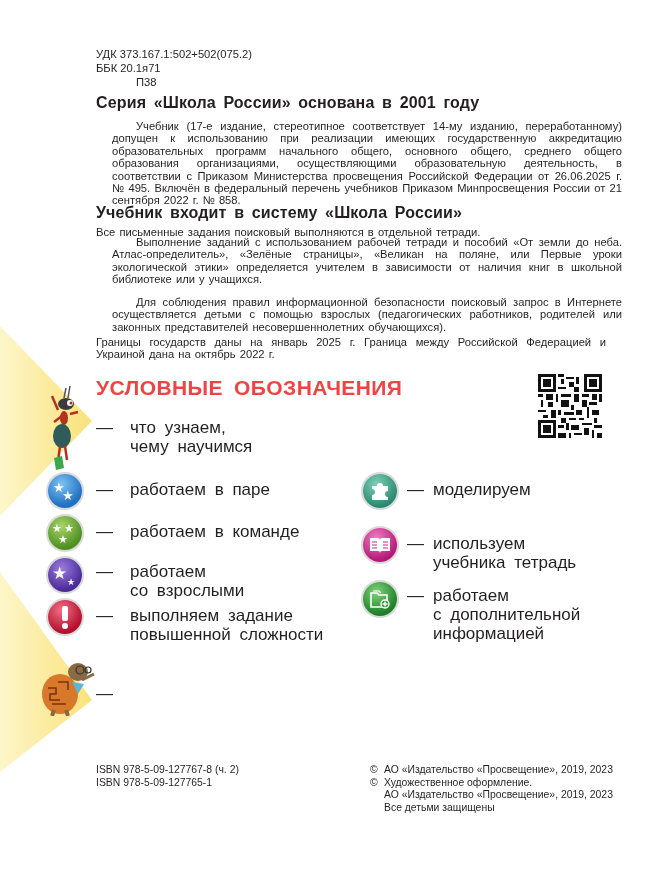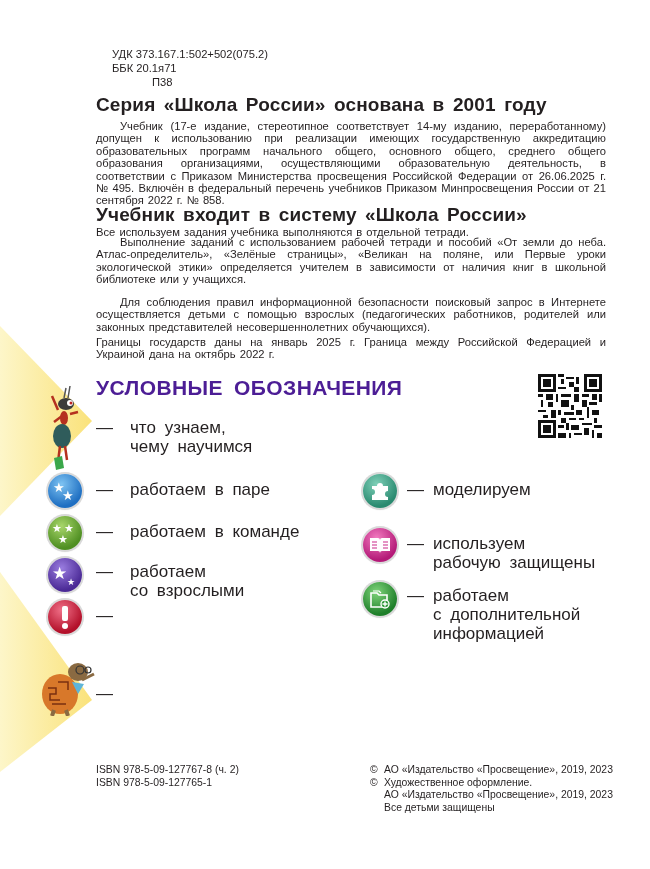--- a/index.html
+++ b/index.html
@@ -5,28 +5,28 @@
   html, body { margin: 0; padding: 0; }
   body {
     width: 650px; height: 869px; position: relative; overflow: hidden;
     background: #ffffff; color: #231f20;
     font-family: "Liberation Sans", sans-serif;
   }
   .tri { position: absolute; left: 0; }
   .abs { position: absolute; }
   .small { font-size: 11.2px; line-height: 12.4px; }
   .codes { left: 96px; top: 48px; }
-  .codes div { height: 14px; margin-left: 16px; }
+  .codes div { height: 14px; }
   .codes .indent { padding-left: 40px; }
-  .h-bold { font-weight: bold; font-size: 19px; letter-spacing: 0.15px; word-spacing: 3px; }
+  .h-bold { font-weight: bold; font-size: 16px; letter-spacing: 0.15px; word-spacing: 3px; }
   .para { text-align: justify; text-align-last: left; word-spacing: 1px; }
-  .para.ind { text-indent: 24px; }
+  .para.ind { text-indent: 24px; margin-left: 16px; }
   .ptext { left: 96px; width: 510px; }
   .legend-title {
-    left: 96px; top: 376px; font-weight: bold; font-size: 21px; color: #4c1d95;
+    left: 96px; top: 376px; font-weight: bold; font-size: 21px; color: #ef4444;
     letter-spacing: 0.4px; word-spacing: 5px;
   }
   .item { position: absolute; display: flex; align-items: flex-start; font-size: 17px; line-height: 19px; color: #231f20; }
   .item .dash { width: 34px; flex: none; }
   .item .lbl { word-spacing: 4px; }
   .icon-circle {
     position: absolute; width: 34px; height: 34px; border-radius: 50%;
     box-shadow: 0 0 0 2px #d9d9d9, 0 1px 2px rgba(0,0,0,0.3);
     display: flex; align-items: center; justify-content: center;
   }
@@ -64,21 +64,21 @@
   <div>ББК  20.1я71</div>
   <div class="indent">П38</div>
 </div>
 
 <div class="abs ptext h-bold" style="top:94px">Серия «Школа России» основана в 2001 году</div>
 
 <div class="abs ptext small para ind" style="top:120px">Учебник (17-е издание, стереотипное соответствует 14-му изданию, переработанному) допущен к использованию при реализации имеющих государственную аккредитацию образовательных программ начального общего, основного общего, среднего общего образования организациями, осуществляющими образовательную деятельность, в соответствии с Приказом Министерства просвещения Российской Федерации от 26.06.2025 г. № 495. Включён в федеральный перечень учебников Приказом Минпросвещения России от 21 сентября 2022 г. № 858.</div>
 
 <div class="abs ptext h-bold" style="top:204px">Учебник входит в систему «Школа России»</div>
 
-<div class="abs ptext small para" style="top:226px">Все используем задания учебника выполняются в отдельной тетради.</div>
+<div class="abs ptext small para" style="top:226px">Все письменные задания поисковый выполняются в отдельной тетради.</div>
 <div class="abs ptext small para ind" style="top:236px">Выполнение заданий с использованием рабочей тетради и пособий «От земли до неба. Атлас-определитель», «Зелёные страницы», «Великан на поляне, или Первые уроки экологической этики» определяется учителем в зависимости от наличия книг в школьной библиотеке или у учащихся.</div>
 <div class="abs ptext small para ind" style="top:296px">Для соблюдения правил информационной безопасности поисковый запрос в Интернете осуществляется детьми с помощью взрослых (педагогических работников, родителей или законных представителей несовершеннолетних обучающихся).</div>
 <div class="abs ptext small para" style="top:336px">Границы государств даны на январь 2025 г. Граница между Российской Федерацией и Украиной дана на октябрь 2022 г.</div>
 
 <div class="abs legend-title">УСЛОВНЫЕ ОБОЗНАЧЕНИЯ</div>
 
 <svg class="abs qr" viewBox="0 0 25 25" shape-rendering="crispEdges">
   <rect width="25" height="25" fill="#fff"></rect>
   <g fill="#111">
     <rect x="0" y="0" width="7" height="7"></rect>
@@ -189,20 +189,21 @@
 </div>
 
 <div class="icon-circle" style="left:48px; top:600px; background:radial-gradient(circle at 40% 30%, #f07088, #b3102a 70%)">
   <svg width="10" height="24" viewBox="0 0 10 24">
       <rect x="2" y="1" width="6" height="15" rx="2" fill="#fff"></rect>
       <circle cx="5" cy="21" r="3" fill="#fff"></circle>
     </svg>
 </div>
 <div class="item" style="left:96px; top:606px">
   <span class="dash">—</span>
+  <span class="lbl"><span>выполняем задание</span><br><span>повышенной сложности</span></span>
 </div>
 
 <svg class="abs" style="left:38px; top:658px" width="58" height="58" viewBox="0 0 58 58">
   <ellipse cx="22" cy="36" rx="18" ry="20" fill="#d8782a"></ellipse>
   <path d="M10 30 h8 v6 h-6 v6 h10 M20 24 h10 v8 M14 46 h14" stroke="#7a2f10" stroke-width="1.5" fill="none"></path>
   <ellipse cx="40" cy="14" rx="10" ry="9" fill="#8a6a42"></ellipse>
   <circle cx="42" cy="12" r="4" fill="none" stroke="#333" stroke-width="1.2"></circle>
   <circle cx="50" cy="12" r="3" fill="none" stroke="#333" stroke-width="1.2"></circle>
   <path d="M34 24 L46 26 L40 36 Z" fill="#5fb5d8"></path>
   <path d="M44 22 L56 16" stroke="#8a6a42" stroke-width="3"></path>
@@ -223,21 +224,21 @@
 </div>
 
 <div class="icon-circle" style="left:363px; top:528px; background:radial-gradient(circle at 40% 30%, #f27cc0, #b41a78 70%)">
   <svg width="22" height="18" viewBox="0 0 22 18">
       <path d="M1 2 h8 a2 2 0 0 1 2 2 v13 a2 2 0 0 0 -2 -2 h-8 z M21 2 h-8 a2 2 0 0 0 -2 2 v13 a2 2 0 0 1 2 -2 h8 z" fill="#fff"></path>
       <path d="M3 6h5M3 9h5M3 12h5M14 6h5M14 9h5M14 12h5" stroke="#c92a8a" stroke-width="1.2"></path>
     </svg>
 </div>
 <div class="item" style="left:407px; top:534px">
   <span class="dash" style="width:26px">—</span>
-  <span class="lbl"><span>используем</span><br><span>рабочую защищены</span></span>
+  <span class="lbl"><span>используем</span><br><span>учебника тетрадь</span></span>
 </div>
 
 <div class="icon-circle" style="left:363px; top:582px; background:radial-gradient(circle at 40% 30%, #7fd47a, #1f7f2a 70%)">
   <svg width="22" height="20" viewBox="0 0 22 20">
       <path d="M2 4 h6 l2 2 h8 v12 h-16 z" fill="none" stroke="#fff" stroke-width="1.6"></path>
       <path d="M4 2 h6 l2 2" fill="none" stroke="#fff" stroke-width="1.2"></path>
       <circle cx="16" cy="15" r="4" fill="#2f9a3a" stroke="#fff" stroke-width="1.4"></circle>
       <path d="M16 12.5v5M13.5 15h5" stroke="#fff" stroke-width="1.4"></path>
     </svg>
 </div>

